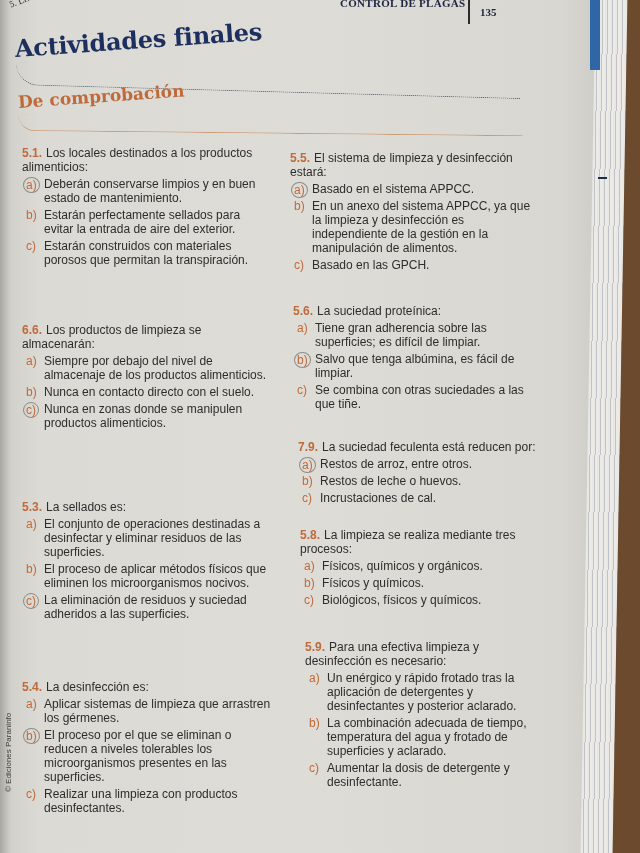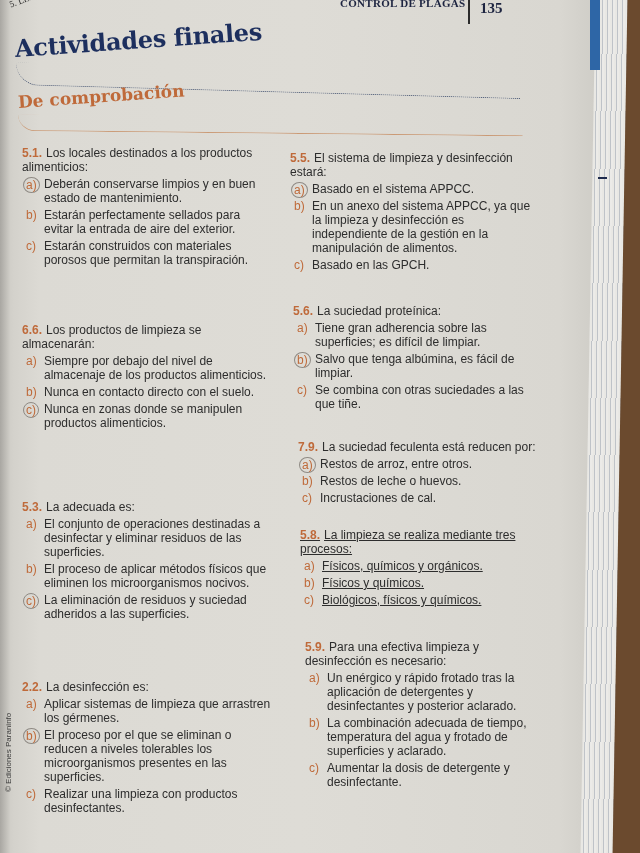--- a/index.html
+++ b/index.html
@@ -5,21 +5,21 @@
   html,body{margin:0;padding:0;}
   body{width:640px;height:853px;overflow:hidden;background:#6b4a2e;position:relative;font-family:"Liberation Sans",sans-serif;}
   .page{position:absolute;left:0;top:0;width:596px;height:853px;background:linear-gradient(90deg,#c9c7c1 0px,#d4d2cc 14px,#dcdad4 40px,#dedcd6 300px,#d9d7d1 560px,#cfcdc7 596px);}
   .page-edges{position:absolute;left:588px;top:0;width:32px;height:853px;background:repeating-linear-gradient(90deg,#e9e8e4 0 2px,#bfc3c8 2px 3px,#ecebe8 3px 5px);transform:skewX(-1deg);}
   .edge-tab{position:absolute;left:590px;top:0;width:10px;height:70px;background:#2e66a6;}
   .edge-mark{position:absolute;left:598px;top:177px;width:9px;height:2px;background:#1f2b4d;}
   .spine-shadow{position:absolute;left:0;top:0;width:10px;height:853px;background:linear-gradient(90deg,#a9a7a2,#d0cec8);}
   .hdr-left{position:absolute;left:8px;top:0;font-family:"Liberation Serif",serif;font-size:9px;color:#2a2a2a;transform:rotate(-20deg);transform-origin:left top;}
   .hdr-right{position:absolute;left:340px;top:-3px;font-family:"Liberation Serif",serif;font-size:11px;font-weight:bold;color:#1d2440;letter-spacing:.3px;}
   .hdr-sep{position:absolute;left:468px;top:0;width:2px;height:24px;background:#2b2b2b;}
-  .pagenum{position:absolute;left:480px;top:0;font-family:"Liberation Serif",serif;font-size:15px;font-weight:bold;color:#1d2440;}
+  .pagenum{position:absolute;left:480px;top:6px;font-family:"Liberation Serif",serif;font-size:11px;font-weight:bold;color:#1d2440;}
   .title{position:absolute;left:15px;top:34px;font-family:"DejaVu Serif",serif;font-weight:bold;font-size:24px;color:#1d2f5e;transform:rotate(-4deg);transform-origin:left center;letter-spacing:-0.3px;}
   .title-line{position:absolute;left:16px;top:62px;width:505px;height:22px;border-bottom:1px dotted #3b4b6b;border-radius:0 0 0 40px;transform:rotate(1.6deg);transform-origin:left top;}
   .subtitle{position:absolute;left:18px;top:92px;font-family:"DejaVu Serif",serif;font-weight:bold;font-size:17px;color:#bf6a3a;transform:rotate(-4deg);transform-origin:left center;}
   .sub-line{position:absolute;left:18px;top:114px;width:505px;height:16px;border-bottom:1.5px solid #c9936b;border-radius:0 0 0 40px;transform:rotate(0.6deg);transform-origin:left top;opacity:.9;}
   .q{position:absolute;color:#2d2d2d;font-size:12px;line-height:14px;}
   .qnum{color:#bf6a3a;font-weight:bold;margin-right:4px;}
   .qnum.small{font-size:12px;}
   .qtext{}
   .opt{position:relative;padding-left:22px;margin-top:3px;}
   .opt .letter{position:absolute;left:4px;top:0;color:#bf6a3a;}
@@ -51,28 +51,28 @@
   </div>
 
   <div class="q" style="left:22px;top:323px;width:250px;">
     <div><span class="qnum small">6.6.</span><span class="qtext">Los productos de limpieza se almacenarán:</span></div>
     <div class="opt"><span class="letter">a)</span><span>Siempre por debajo del nivel de almacenaje de los productos alimenticios.</span></div>
     <div class="opt"><span class="letter">b)</span><span>Nunca en contacto directo con el suelo.</span></div>
     <div class="opt"><span class="letter circled">c)</span><span>Nunca en zonas donde se manipulen productos alimenticios.</span></div>
   </div>
 
   <div class="q" style="left:22px;top:500px;width:255px;">
-    <div><span class="qnum small">5.3.</span><span class="qtext">La adecuada es:</span></div>
+    <div><span class="qnum small">5.3.</span><span class="qtext">La sellados es:</span></div>
     <div class="opt"><span class="letter">a)</span><span>El conjunto de operaciones destinadas a desinfectar y eliminar residuos de las superficies.</span></div>
     <div class="opt"><span class="letter">b)</span><span>El proceso de aplicar métodos físicos que eliminen los microorganismos nocivos.</span></div>
     <div class="opt"><span class="letter circled">c)</span><span>La eliminación de residuos y suciedad adheridos a las superficies.</span></div>
   </div>
 
   <div class="q" style="left:22px;top:680px;width:255px;">
-    <div><span class="qnum small">2.2.</span><span class="qtext">La desinfección es:</span></div>
+    <div><span class="qnum small">5.4.</span><span class="qtext">La desinfección es:</span></div>
     <div class="opt"><span class="letter">a)</span><span>Aplicar sistemas de limpieza que arrastren los gérmenes.</span></div>
     <div class="opt"><span class="letter circled">b)</span><span>El proceso por el que se eliminan o reducen a niveles tolerables los microorganismos presentes en las superficies.</span></div>
     <div class="opt"><span class="letter">c)</span><span>Realizar una limpieza con productos desinfectantes.</span></div>
   </div>
 
   <div class="q" style="left:290px;top:151px;width:245px;">
     <div><span class="qnum">5.5.</span><span class="qtext">El sistema de limpieza y desinfección estará:</span></div>
     <div class="opt"><span class="letter circled">a)</span><span>Basado en el sistema APPCC.</span></div>
     <div class="opt"><span class="letter">b)</span><span>En un anexo del sistema APPCC, ya que la limpieza y desinfección es independiente de la gestión en la manipulación de alimentos.</span></div>
     <div class="opt"><span class="letter">c)</span><span>Basado en las GPCH.</span></div>
@@ -85,21 +85,21 @@
     <div class="opt"><span class="letter">c)</span><span>Se combina con otras suciedades a las que tiñe.</span></div>
   </div>
 
   <div class="q" style="left:298px;top:440px;width:245px;">
     <div><span class="qnum">7.9.</span><span class="qtext">La suciedad feculenta está reducen por:</span></div>
     <div class="opt"><span class="letter circled">a)</span><span>Restos de arroz, entre otros.</span></div>
     <div class="opt"><span class="letter">b)</span><span>Restos de leche o huevos.</span></div>
     <div class="opt"><span class="letter">c)</span><span>Incrustaciones de cal.</span></div>
   </div>
 
-  <div class="q" style="left:300px;top:528px;width:240px;text-decoration:underline;">
+  <div class="q" style="left:300px;top:528px;width:240px;">
     <div><span class="qnum">5.8.</span><span class="qtext">La limpieza se realiza mediante tres procesos:</span></div>
     <div class="opt"><span class="letter">a)</span><span>Físicos, químicos y orgánicos.</span></div>
     <div class="opt"><span class="letter">b)</span><span>Físicos y químicos.</span></div>
     <div class="opt"><span class="letter">c)</span><span>Biológicos, físicos y químicos.</span></div>
   </div>
 
   <div class="q" style="left:305px;top:640px;width:240px;">
     <div><span class="qnum">5.9.</span><span class="qtext">Para una efectiva limpieza y desinfección es necesario:</span></div>
     <div class="opt"><span class="letter">a)</span><span>Un enérgico y rápido frotado tras la aplicación de detergentes y desinfectantes y posterior aclarado.</span></div>
     <div class="opt"><span class="letter">b)</span><span>La combinación adecuada de tiempo, temperatura del agua y frotado de superficies y aclarado.</span></div>

